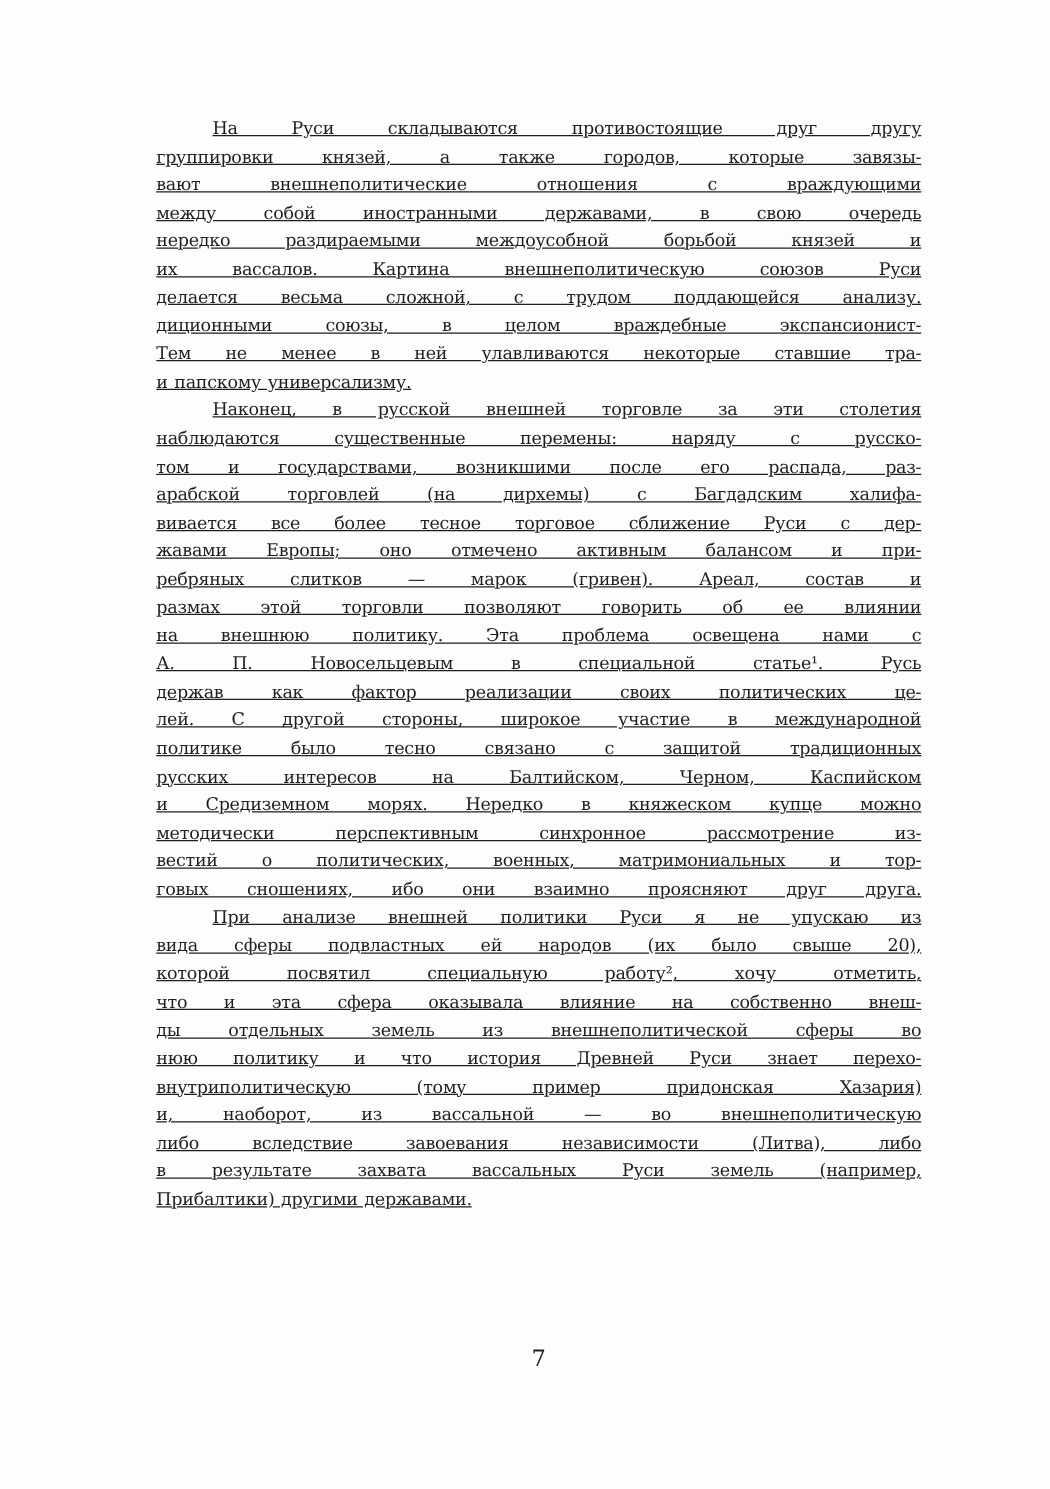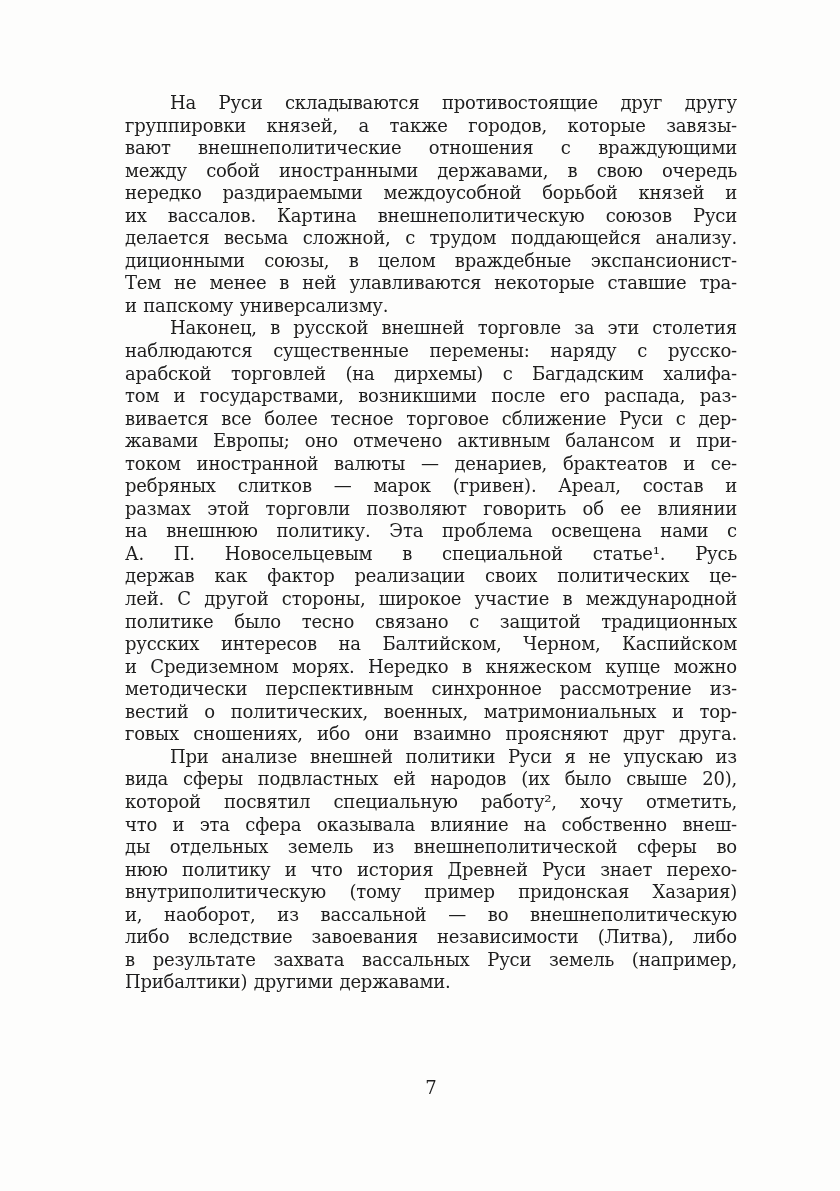--- a/index.html
+++ b/index.html
@@ -14,24 +14,25 @@
     background: #fdfdfc;
     font-family: "DejaVu Serif", "Liberation Serif", serif;
     color: #1e1e1e;
     overflow: hidden;
   }
   .textblock {
     position: absolute;
     left: 125px;
     top: 92px;
     width: 612px;
-    font-size: 18px;
+    font-size: 14px;
     line-height: 22.55px;
     letter-spacing: -0.2px;
     word-spacing: 1px;
+    text-decoration: underline;
   }
   .para { margin: 0; }
   .ln {
     text-align: justify;
     text-align-last: justify;
     white-space: normal;
   }
   .ln.ind { text-indent: 45px; }
   .ln.end { text-align-last: left; }
   .folio {
@@ -59,25 +60,24 @@
       <div class="ln">их вассалов. Картина внешнеполитическую союзов Руси</div>
       <div class="ln">делается весьма сложной, с трудом поддающейся анализу.</div>
       <div class="ln">диционными союзы, в целом враждебные экспансионист-</div>
       <div class="ln">Тем не менее в ней улавливаются некоторые ставшие тра-</div>
       <div class="ln end">и папскому универсализму.</div>
     </div>
 
     <div class="para">
       <div class="ln ind">Наконец, в русской внешней торговле за эти столетия</div>
       <div class="ln">наблюдаются существенные перемены: наряду с русско-</div>
+      <div class="ln">том и государствами, возникшими после его распада, раз-</div>
       <div class="ln">арабской торговлей (на дирхемы) с Багдадским халифа-</div>
-      <div class="ln">том и государствами, возникшими после его распада, раз-</div>
       <div class="ln">вивается все более тесное торговое сближение Руси с дер-</div>
       <div class="ln">жавами Европы; оно отмечено активным балансом и при-</div>
-      <div class="ln">током иностранной валюты — денариев, брактеатов и се-</div>
       <div class="ln">ребряных слитков — марок (гривен). Ареал, состав и</div>
       <div class="ln">размах этой торговли позволяют говорить об ее влиянии</div>
       <div class="ln">на внешнюю политику. Эта проблема освещена нами с</div>
       <div class="ln">А. П. Новосельцевым в специальной статье¹. Русь</div>
       <div class="ln">держав как фактор реализации своих политических це-</div>
       <div class="ln">лей. С другой стороны, широкое участие в международной</div>
       <div class="ln">политике было тесно связано с защитой традиционных</div>
       <div class="ln">русских интересов на Балтийском, Черном, Каспийском</div>
       <div class="ln">и Средиземном морях. Нередко в княжеском купце можно</div>
       <div class="ln">методически перспективным синхронное рассмотрение из-</div>

